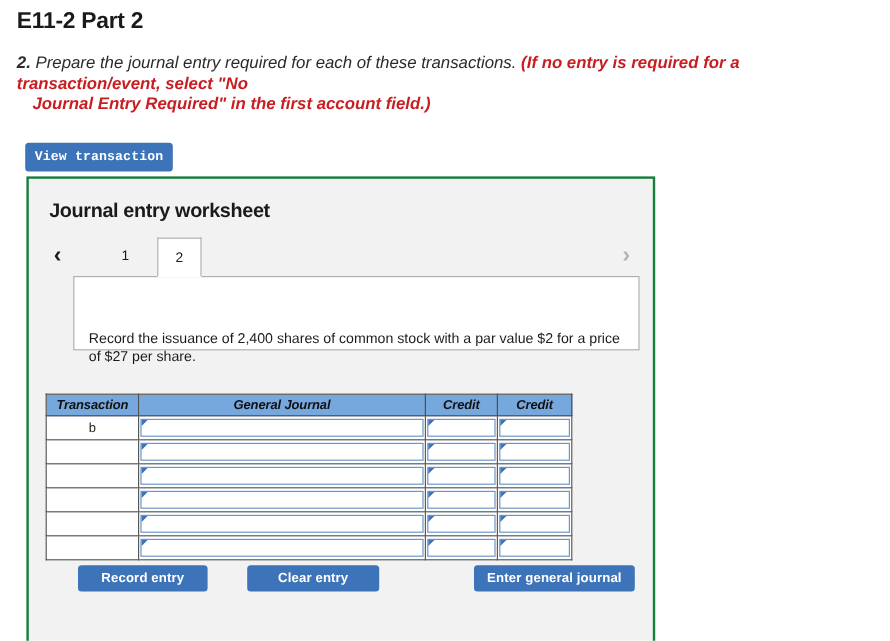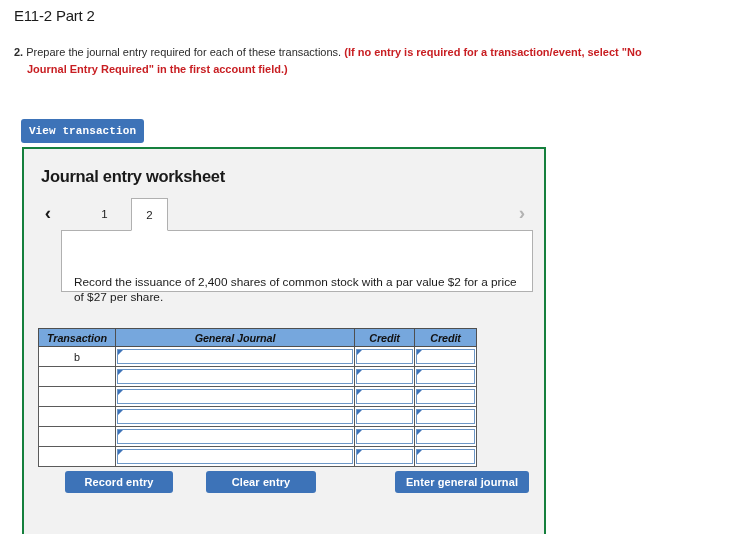--- a/index.html
+++ b/index.html
@@ -14,35 +14,36 @@
     color: #000000;
     position: relative;
     overflow: hidden;
   }
 
   
   .page-title {
     position: absolute;
     left: 14px;
     top: 7px;
-    font-size: 15px;
-    font-weight: normal;
+    font-size: 19px;
+    font-weight: bold;
     letter-spacing: -0.2px;
     color: #1a1a1a;
   }
 
   
   .instruction {
     position: absolute;
     left: 14px;
     top: 44px;
     width: 714px;
-    font-size: 11px;
+    font-size: 14px;
     line-height: 17px;
     color: #2b2b2b;
+    font-style: italic;
   }
   .instruction .num {
     font-weight: bold;
   }
   .instruction .red {
     color: #c81e22;
     font-weight: bold;
   }
   .instruction .indent-line {
     display: block;

